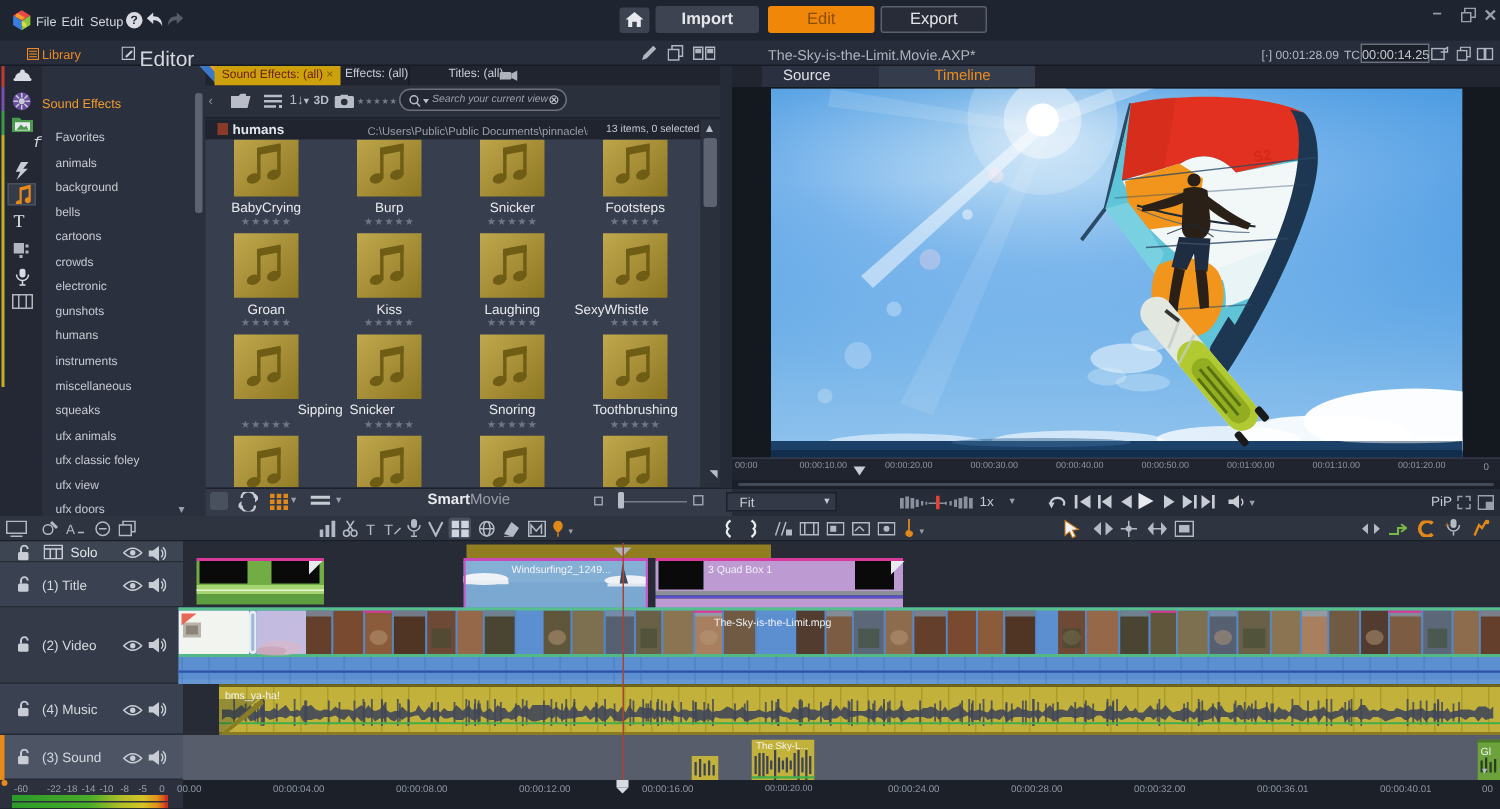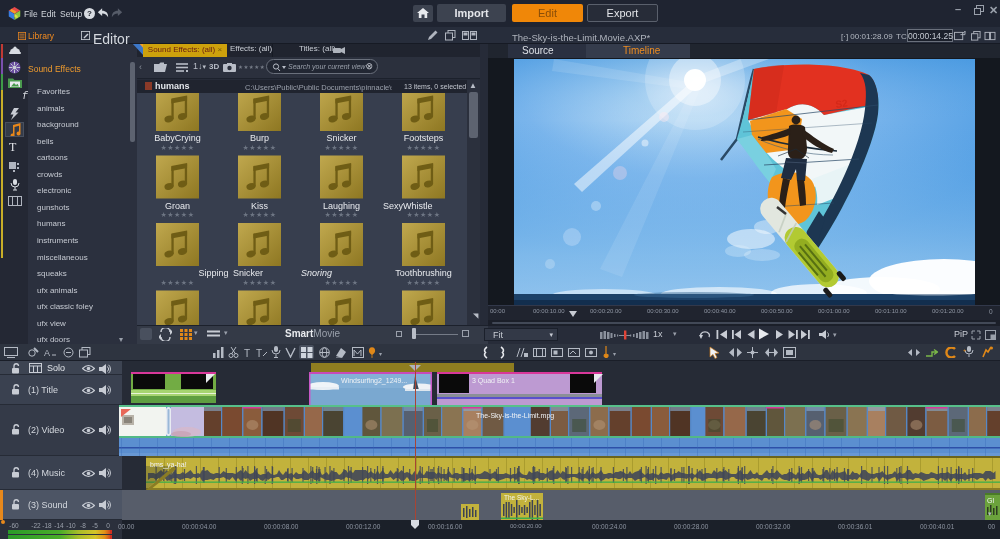--- a/index.html
+++ b/index.html
@@ -403,21 +403,21 @@
           <div class="abs" style="left:82px;top:108px;width:81px;text-align:center;font-size:9px;color:#e8eaee;">Kiss</div>
           <div class="abs" style="left:82px;top:118px;width:81px;text-align:center;font-size:7px;color:#6e7684;letter-spacing:0.5px;">★★★★★</div>
           <div class="abs" style="left:164px;top:108px;width:81px;text-align:center;font-size:9px;color:#e8eaee;">Laughing</div>
           <div class="abs" style="left:164px;top:118px;width:81px;text-align:center;font-size:7px;color:#6e7684;letter-spacing:0.5px;">★★★★★</div>
           <div class="abs" style="left:246px;top:108px;width:81px;text-align:left;font-size:9px;color:#e8eaee;">SexyWhistle</div>
           <div class="abs" style="left:246px;top:118px;width:81px;text-align:center;font-size:7px;color:#6e7684;letter-spacing:0.5px;">★★★★★</div>
           <div class="abs" style="left:0px;top:175px;width:81px;text-align:center;font-size:9px;color:#e8eaee;margin-left:36px;">Sipping</div>
           <div class="abs" style="left:0px;top:186px;width:81px;text-align:center;font-size:7px;color:#6e7684;letter-spacing:0.5px;">★★★★★</div>
           <div class="abs" style="left:96px;top:175px;width:81px;text-align:left;font-size:9px;color:#e8eaee;">Snicker</div>
           <div class="abs" style="left:82px;top:186px;width:81px;text-align:center;font-size:7px;color:#6e7684;letter-spacing:0.5px;">★★★★★</div>
-          <div class="abs" style="left:164px;top:175px;width:81px;text-align:left;font-size:9px;color:#e8eaee;font-style:italic;">Snoring</div>
+          <div class="abs" style="left:164px;top:175px;width:81px;text-align:center;font-size:9px;color:#e8eaee;">Snoring</div>
           <div class="abs" style="left:164px;top:186px;width:81px;text-align:center;font-size:7px;color:#6e7684;letter-spacing:0.5px;">★★★★★</div>
           <div class="abs" style="left:246px;top:175px;width:81px;text-align:center;font-size:9px;color:#e8eaee;">Toothbrushing</div>
           <div class="abs" style="left:246px;top:186px;width:81px;text-align:center;font-size:7px;color:#6e7684;letter-spacing:0.5px;">★★★★★</div>
         </div>
 
    <div class="abs" style="left:330px;top:36px;width:13px;height:245px;background:#2b303d;"></div>
    <div class="abs" style="left:332px;top:37px;font-size:8px;color:#b8bdc7;">▲</div>
    <div class="abs" style="left:332px;top:48px;width:9px;height:46px;background:#5d6370;border-radius:2px;"></div>
    <div class="abs" style="left:343px;top:0;width:8px;height:281px;background:#262b38;"></div>
    <div class="abs" style="left:336px;top:268px;font-size:7px;color:#b8bdc7;">◥</div>

